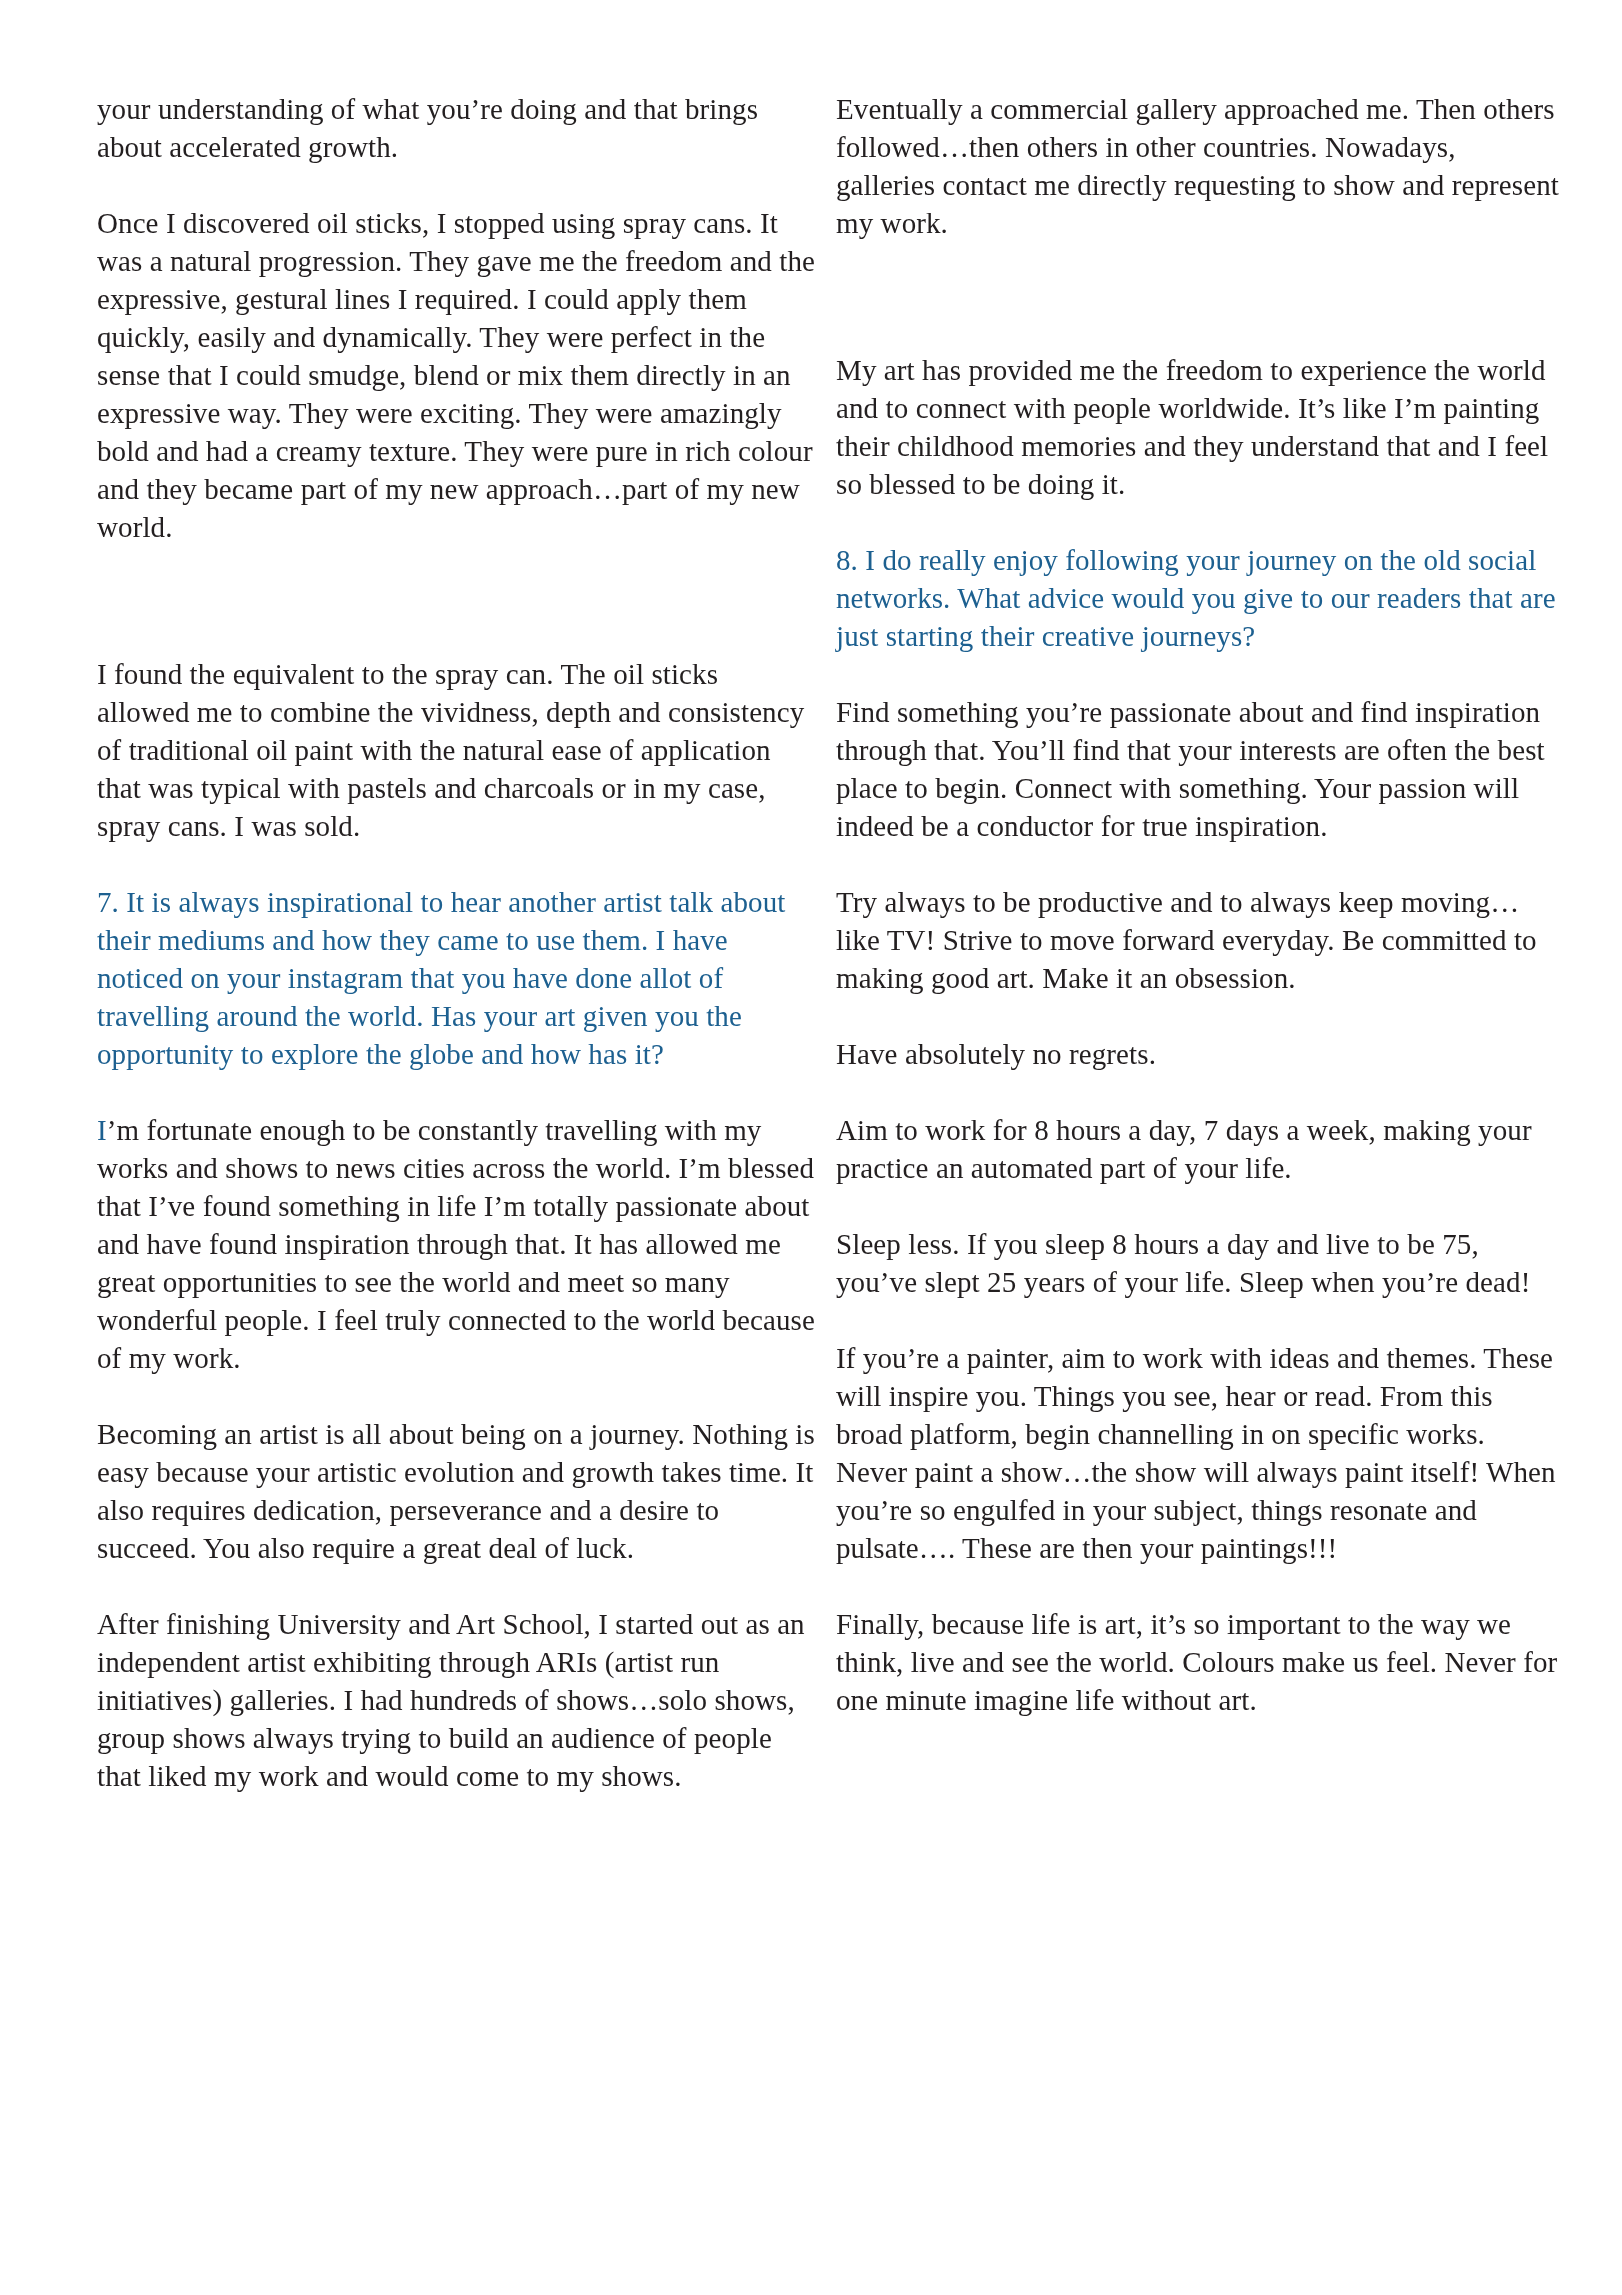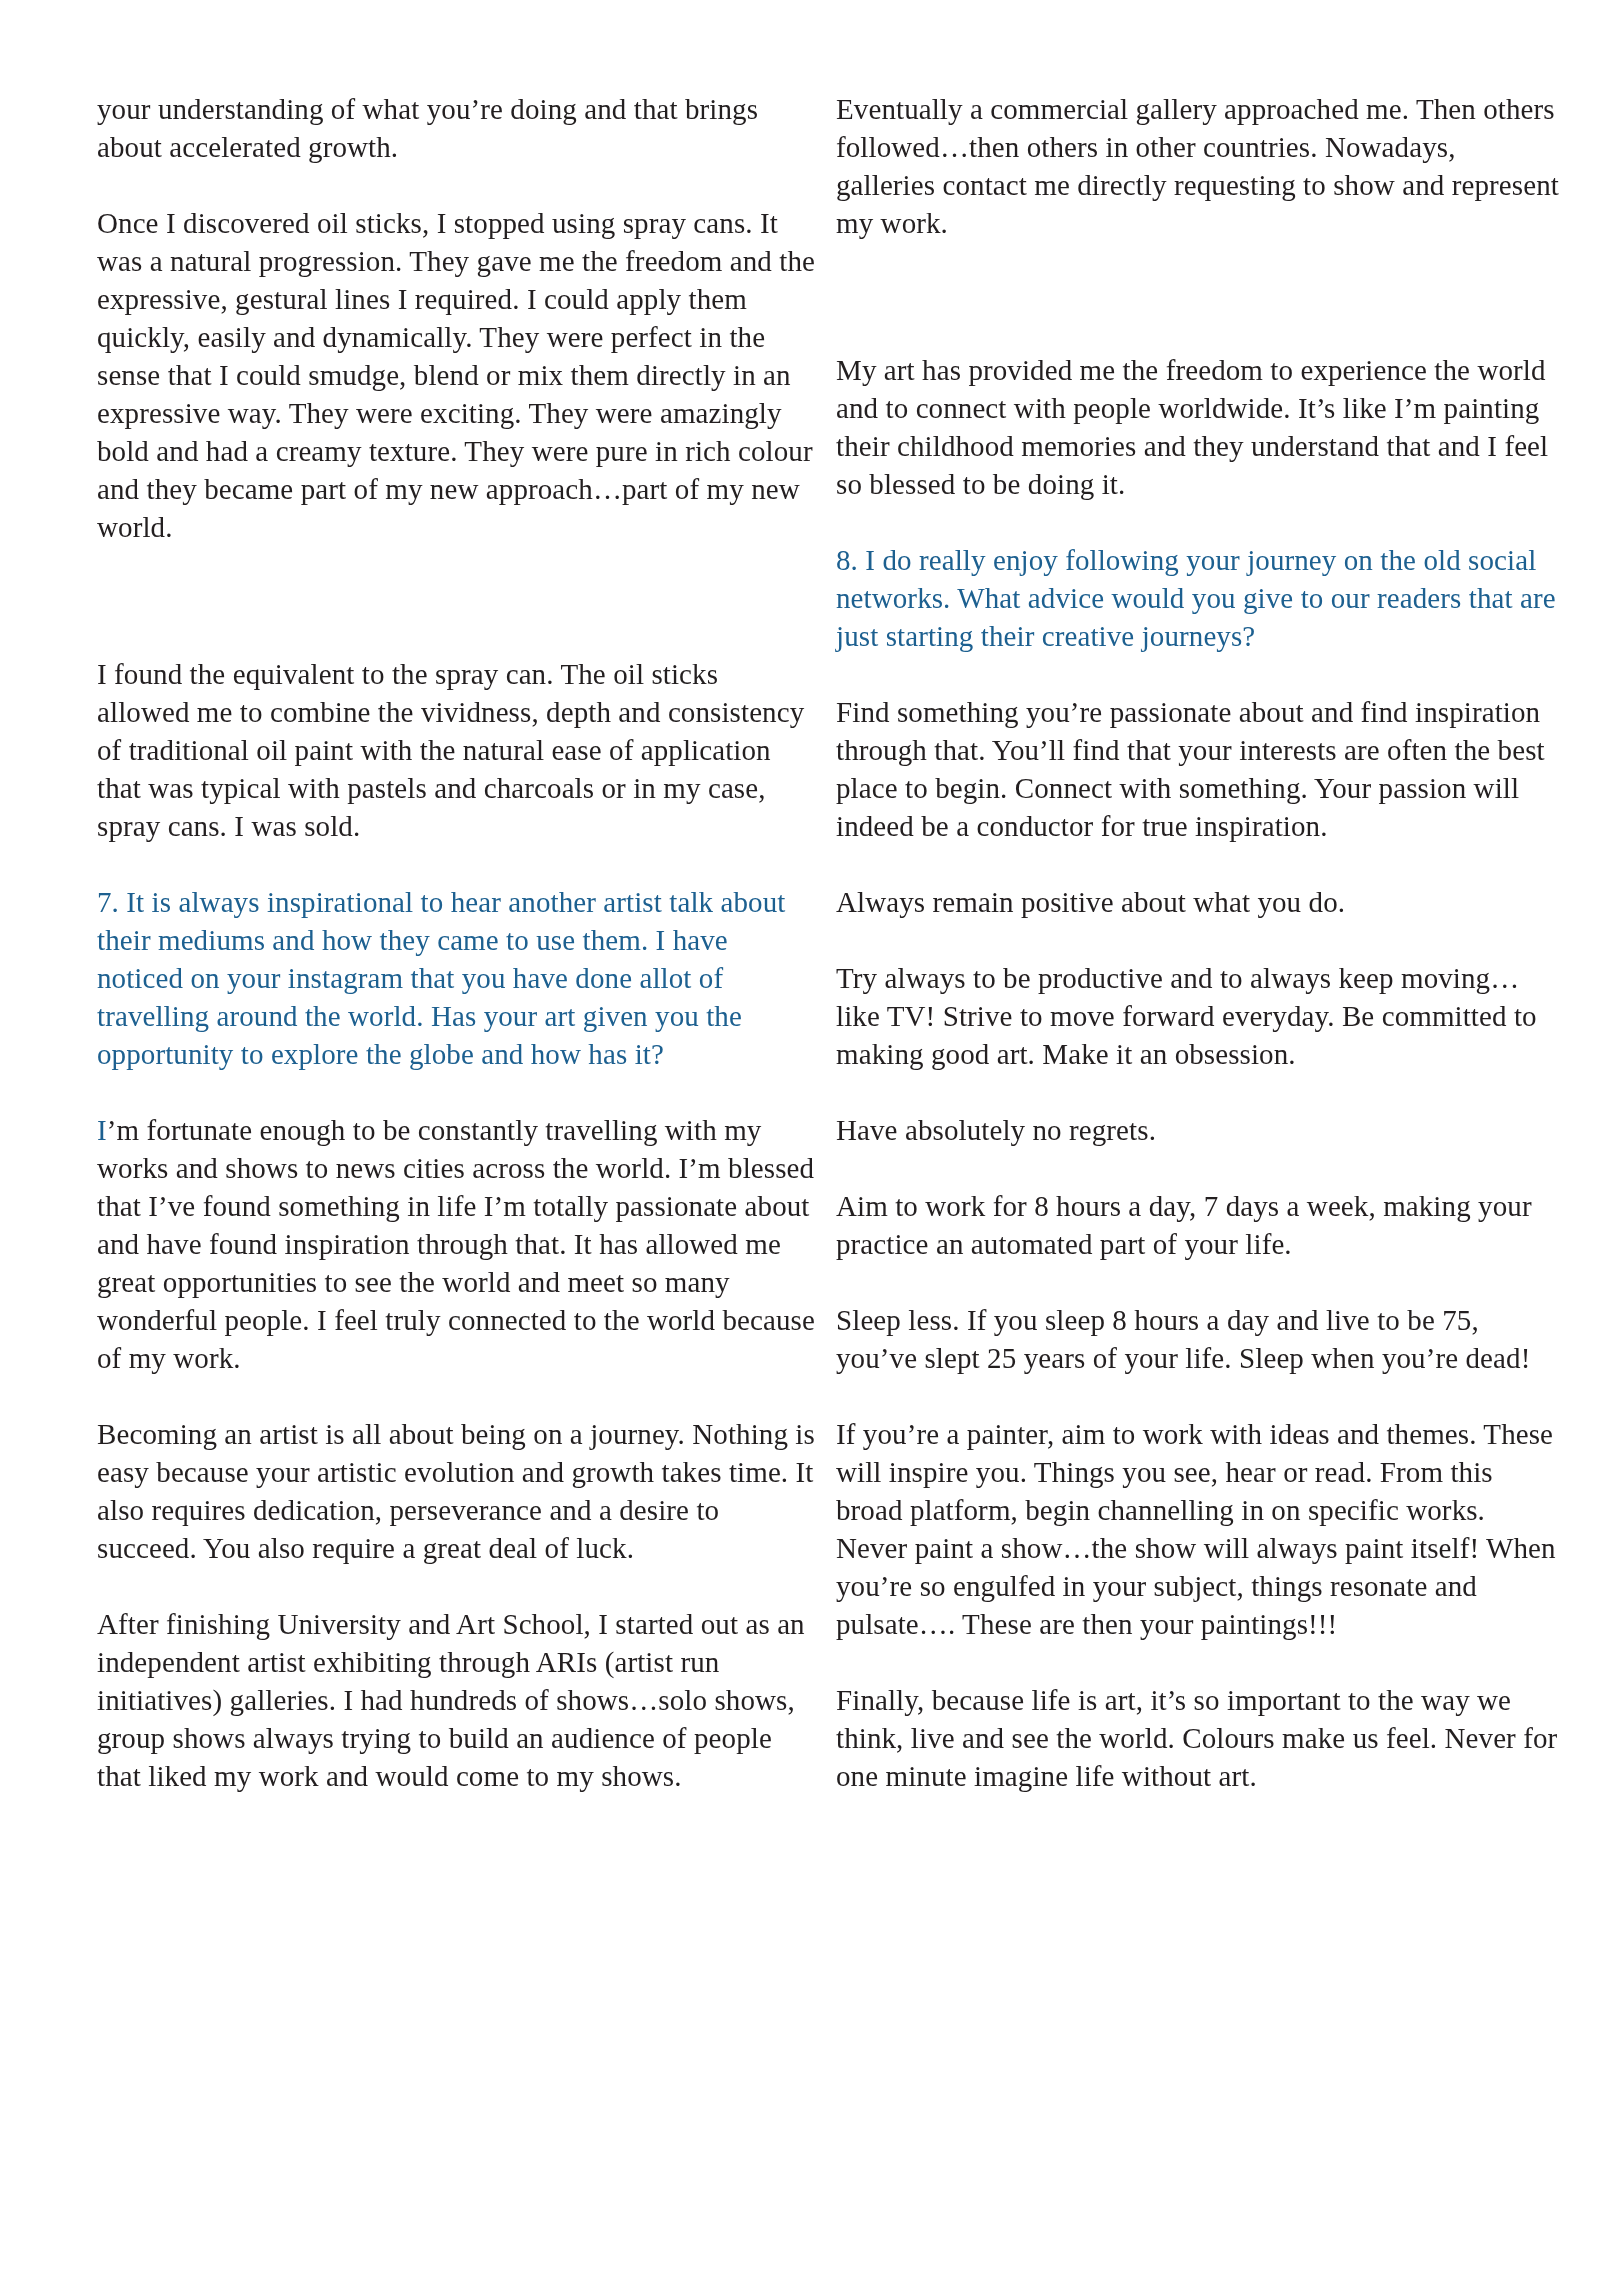--- a/index.html
+++ b/index.html
@@ -58,21 +58,20 @@
     <p class="para"><span class="accent">I</span><span>’m fortunate enough to be constantly travelling with my works and shows to news cities across the world. I’m blessed that I’ve found something in life I’m totally passionate about and have found inspiration through that. It has allowed me great opportunities to see the world and meet so many wonderful people. I feel truly connected to the world because of my work.</span></p>
     <p class="para">Becoming an artist is all about being on a journey. Nothing is easy because your artistic evolution and growth takes time. It also requires dedication, perseverance and a desire to succeed. You also require a great deal of luck.</p>
     <p class="para">After finishing University and Art School, I started out as an independent artist exhibiting through ARIs (artist run initiatives) galleries. I had hundreds of shows…solo shows, group shows always trying to build an audience of people that liked my work and would come to my shows.</p>
   </div>
 
   <div class="column column-right">
     <p class="para section-end">Eventually a commercial gallery approached me. Then others followed…then others in other countries. Nowadays, galleries contact me directly requesting to show and represent my work.</p>
     <p class="para">My art has provided me the freedom to experience the world and to connect with people worldwide. It’s like I’m painting their childhood memories and they understand that and I feel so blessed to be doing it.</p>
     <p class="para blue">8. I do really enjoy following your journey on the old social networks. What advice would you give to our readers that are just starting their creative journeys?</p>
     <p class="para">Find something you’re passionate about and find inspiration through that. You’ll find that your interests are often the best place to begin. Connect with something. Your passion will indeed be a conductor for true inspiration.</p>
-    <p class="para">Always remain positive about what you do.</p>
     <p class="para">Try always to be productive and to always keep moving…like TV! Strive to move forward everyday. Be committed to making good art. Make it an obsession.</p>
     <p class="para">Have absolutely no regrets.</p>
     <p class="para">Aim to work for 8 hours a day, 7 days a week, making your practice an automated part of your life.</p>
     <p class="para">Sleep less. If you sleep 8 hours a day and live to be 75, you’ve slept 25 years of your life. Sleep when you’re dead!</p>
     <p class="para">If you’re a painter, aim to work with ideas and themes. These will inspire you. Things you see, hear or read. From this broad platform, begin channelling in on specific works. Never paint a show…the show will always paint itself! When you’re so engulfed in your subject, things resonate and pulsate…. These are then your paintings!!!</p>
     <p class="para">Finally, because life is art, it’s so important to the way we think, live and see the world. Colours make us feel. Never for one minute imagine life without art.</p>
   </div>
 
   <div class="footer">
     <span>30</span>

